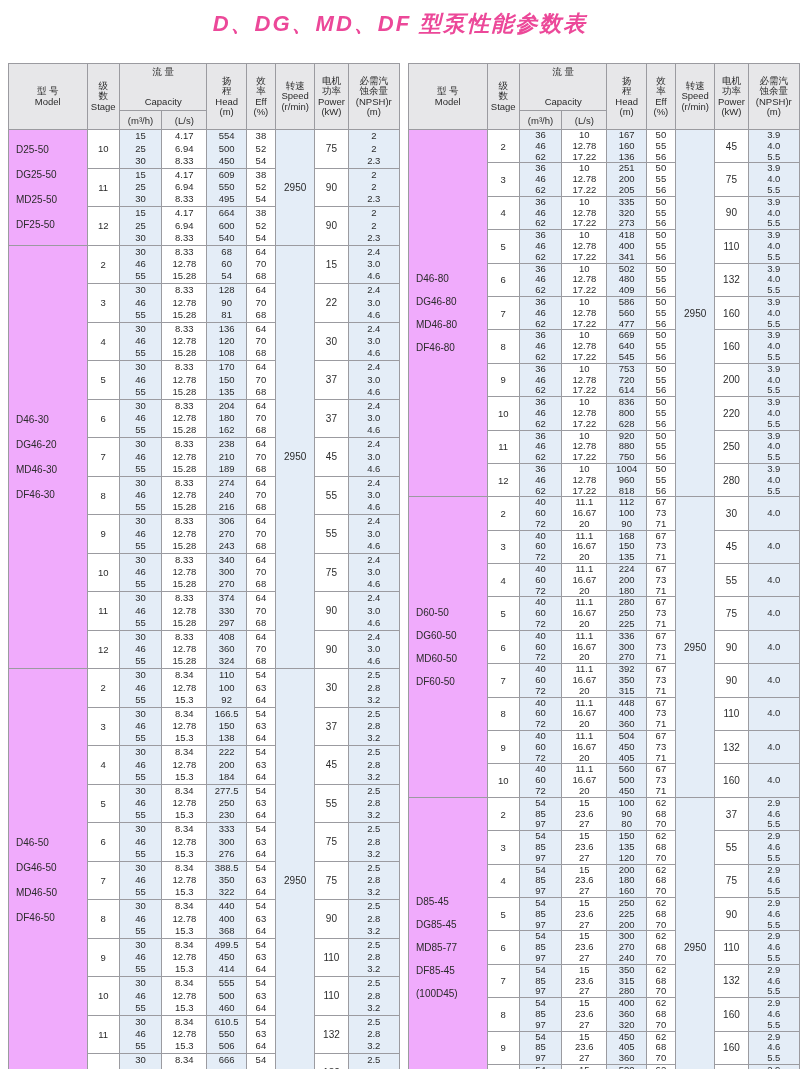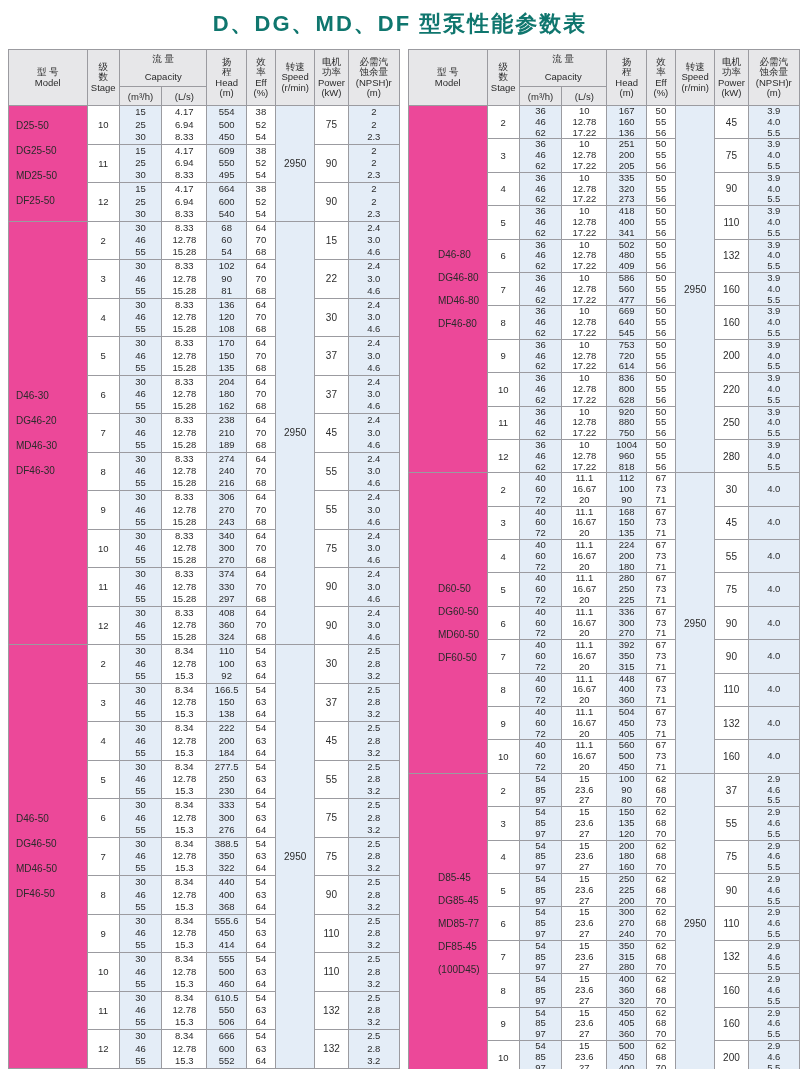--- a/index.html
+++ b/index.html
@@ -3,54 +3,54 @@
 <meta charset="utf-8">
 <style>
   * { box-sizing: border-box; }
   html,body { margin:0; padding:0; }
   body {
     width:800px; height:1069px; background:#ffffff;
     font-family:"Liberation Sans", sans-serif; color:#2b2b2b;
     overflow:hidden;
   }
   .title {
-    text-align:center; color:#0f766e; font-weight:bold;
-    font-size:22px; letter-spacing:2px; padding:9px 0 10px 0;
+    text-align:center; color:#ec4899; font-weight:bold;
+    font-size:22px; letter-spacing:2px; padding:9px 0 24px 0;font-style:italic;
   }
   .tables { display:flex; gap:8px; padding:0 8px; align-items:flex-start; }
   table.t {
     border-collapse:collapse; table-layout:fixed; width:392px;
     border:1.5px solid #555;
   }
   .t th, .t td {
     border:1px solid #9b9ba0; padding:0; text-align:center;
     vertical-align:middle; font-size:9.5px; font-weight:normal;
   }
   .t thead th { background:#e7e7e9; }
   .t thead { border-bottom:1px solid #555; }
   tr.h1 { height:37px; }
   tr.h2 { height:19px; }
   .hcell {
     display:flex; flex-direction:column; justify-content:space-between;
     height:100%; padding:3px 1px; white-space:pre-line; line-height:10.5px;
   }
-  .hcell.ct { justify-content:flex-start; gap:8px; }
+  .hcell.ct { justify-content:flex-start; gap:19px; }
   .t-left tbody tr { height:38.5px; }
   .t-right tbody tr { height:33.2px; }
   td.num { white-space:pre-line; }
   .t-left td.num { line-height:12.3px; }
   .t-right td.num { line-height:10.8px; }
   td.bg-blue, th.bg-blue { background:#e4edf7; }
-  td.bg-gray { background:#ec4899; }
+  td.bg-gray { background:#f0abfc; }
   td.model-col { text-align:left; vertical-align:middle; }
   .models {
     display:flex; flex-direction:column; justify-content:center;
     padding-left:7px; gap:14px; font-size:10px;
   }
-  .t-right .models { gap:12px;margin-left:22px; }
+  .t-right .models { gap:12px; }
   td.speed-col, td.power-col { font-size:10px; }
   tr.sec td { border-top:1px solid #555; }
 </style>
 </head>
 <body>
 
 <div class="title">D、DG、MD、DF 型泵性能参数表</div>
 
 <div class="tables">
   <div>
@@ -204,21 +204,21 @@
 4.6</td>
           </tr>
           <tr>
             <td>3</td>
             <td class="num bg-blue">30
 46
 55</td>
             <td class="num">8.33
 12.78
 15.28</td>
-            <td class="num bg-blue">102
+            <td class="num bg-blue">128
 90
 81</td>
             <td class="num">64
 70
 68</td>
             <td class="power-col">22</td>
             <td class="num bg-blue">2.4
 3.0
 4.6</td>
           </tr>
@@ -536,21 +536,21 @@
 3.2</td>
           </tr>
           <tr>
             <td>9</td>
             <td class="num bg-blue">30
 46
 55</td>
             <td class="num">8.34
 12.78
 15.3</td>
-            <td class="num bg-blue">555.6
+            <td class="num bg-blue">499.5
 450
 414</td>
             <td class="num">54
 63
 64</td>
             <td class="power-col">110</td>
             <td class="num bg-blue">2.5
 2.8
 3.2</td>
           </tr>

